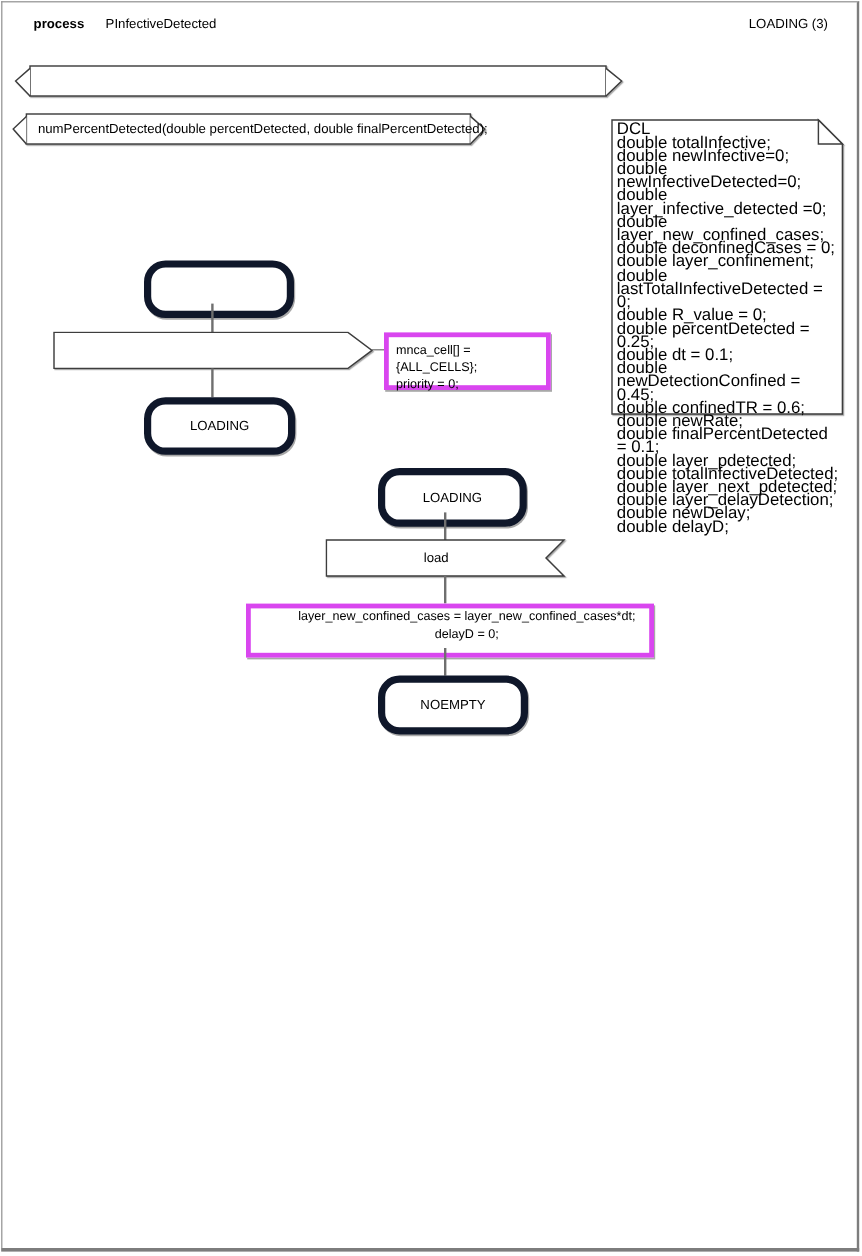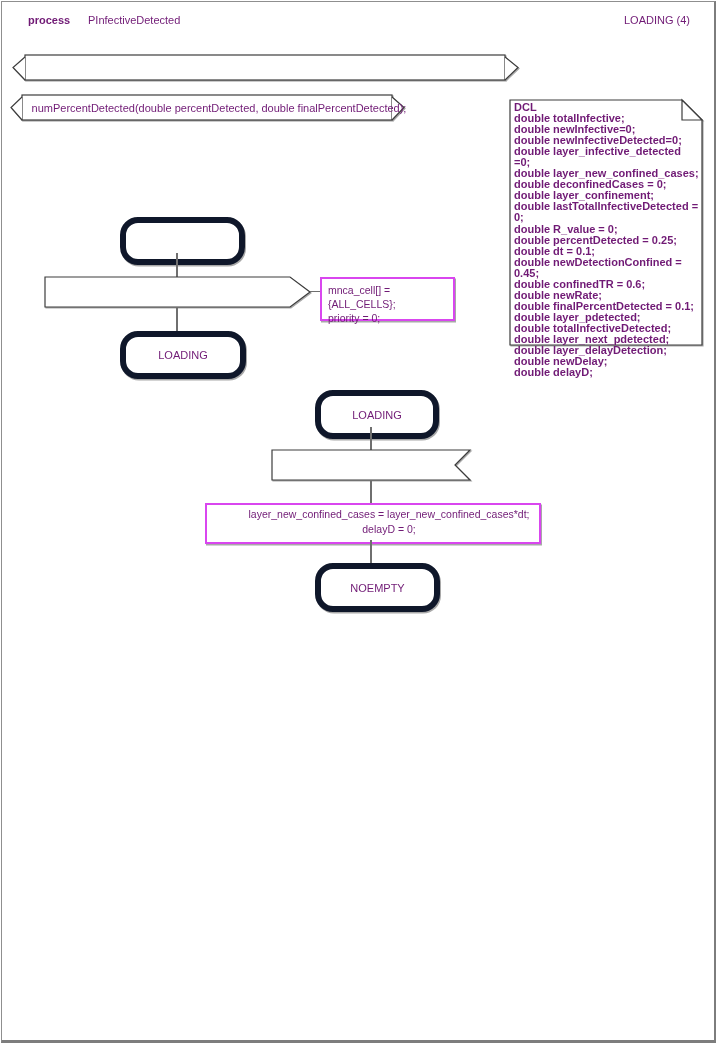--- a/index.html
+++ b/index.html
@@ -1,21 +1,21 @@
 <!DOCTYPE html>
 <html><head>
 <meta charset="utf-8">
 <style>
   html,body{margin:0;padding:0;background:#fff;}
   .page{
     position:relative;
     width:718px;height:1047px;
     background:#ffffff;
     font-family:"Liberation Sans", sans-serif;
-    color:#701a75;
+    color:#000000;
     overflow:hidden;
   }
   .frame{
     position:absolute;left:1px;top:1px;width:712px;height:1038px;
     border:1px solid #8f8f8f;
     border-right:2px solid #7d7d7d;
     border-bottom:3px solid #7d7d7d;
   }
   .txt{position:absolute;font-size:11px;white-space:nowrap;}
   .bold{font-weight:bold;}
@@ -24,50 +24,50 @@
     fill:#ffffff;stroke:#3d3d3d;stroke-width:1.2;
   }
   .stadium{
     position:absolute;
     border:6px solid #0f172a;border-radius:18px;background:#fff;
     box-shadow:1px 1.5px 0 #a8a8a8;
     display:flex;align-items:center;justify-content:center;
     font-size:11px;
   }
   .box{
-    position:absolute;border:2px solid #d946ef;background:#fff;
+    position:absolute;border:4px solid #d946ef;background:#fff;
     box-shadow:1px 1.5px 0 #a8a8a8;
     font-size:11px;
   }
   .center-text{
     position:absolute;display:flex;align-items:center;justify-content:center;
     text-align:center;font-size:11px;
   }
   .vline{position:absolute;width:1.5px;background:#6f6f6f;}
   .hline{position:absolute;height:1.2px;background:#6f6f6f;}
   .prelines{white-space:pre-line;}
   .dcl-text{
     position:absolute;left:514px;top:102px;width:186px;
-    font-size:11px;line-height:11.05px;font-weight:bold;
+    font-size:14px;line-height:11.05px;
   }
   .comment-text{padding:4px 6px;line-height:14px;white-space:pre-line;font-size:10.5px;}
   .task-text{
     position:absolute;display:flex;align-items:center;justify-content:center;
     text-align:center;white-space:pre-line;line-height:15px;font-size:10.5px;
   }
 </style>
 </head>
 <body>
 
 <div class="page">
   <div class="frame"></div>
 
   <div class="txt bold" style="left:28px;top:14px;">process</div>
   <div class="txt" style="left:88px;top:14px;">PInfectiveDetected</div>
-  <div class="txt" style="left:560px;top:14px;width:130px;text-align:right;">LOADING (4)</div>
+  <div class="txt" style="left:560px;top:14px;width:130px;text-align:right;">LOADING (3)</div>
 
   <svg class="shape-svg" style="left:11px;top:53px;" width="510" height="30">
     <rect x="14" y="2" width="480" height="25"></rect>
     <polyline points="14,4 2,14.5 14,27" fill="none"></polyline>
     <polyline points="494,4 507,14.5 494,27" fill="none"></polyline>
   </svg>
 
   <svg class="shape-svg" style="left:9px;top:93px;" width="400" height="30">
     <rect x="13" y="2" width="370" height="25"></rect>
     <polyline points="13,4 2,14.5 13,27" fill="none"></polyline>
@@ -123,20 +123,21 @@
   </div>
 
   <div class="stadium" style="left:315px;top:390px;width:112px;height:37px;">
     <span>LOADING</span>
   </div>
   <div class="vline" style="left:370px;top:427px;height:23px;"></div>
 
   <svg class="shape-svg" style="left:271px;top:449px;" width="201" height="33">
     <polygon points="1,1 199,1 184,16 199,31 1,31"></polygon>
   </svg>
+  <div class="center-text" style="left:272px;top:450px;width:183px;height:30px;">load</div>
 
   <div class="vline" style="left:370px;top:480px;height:23px;"></div>
   <div class="box" style="left:205px;top:503px;width:332px;height:37px;"></div>
   <div class="task-text" style="left:205px;top:503px;width:368px;height:37px;">layer_new_confined_cases = layer_new_confined_cases*dt;
 delayD = 0;</div>
 
   <div class="vline" style="left:370px;top:540px;height:23px;"></div>
   <div class="stadium" style="left:315px;top:563px;width:113px;height:37px;">
     <span>NOEMPTY</span>
   </div>

